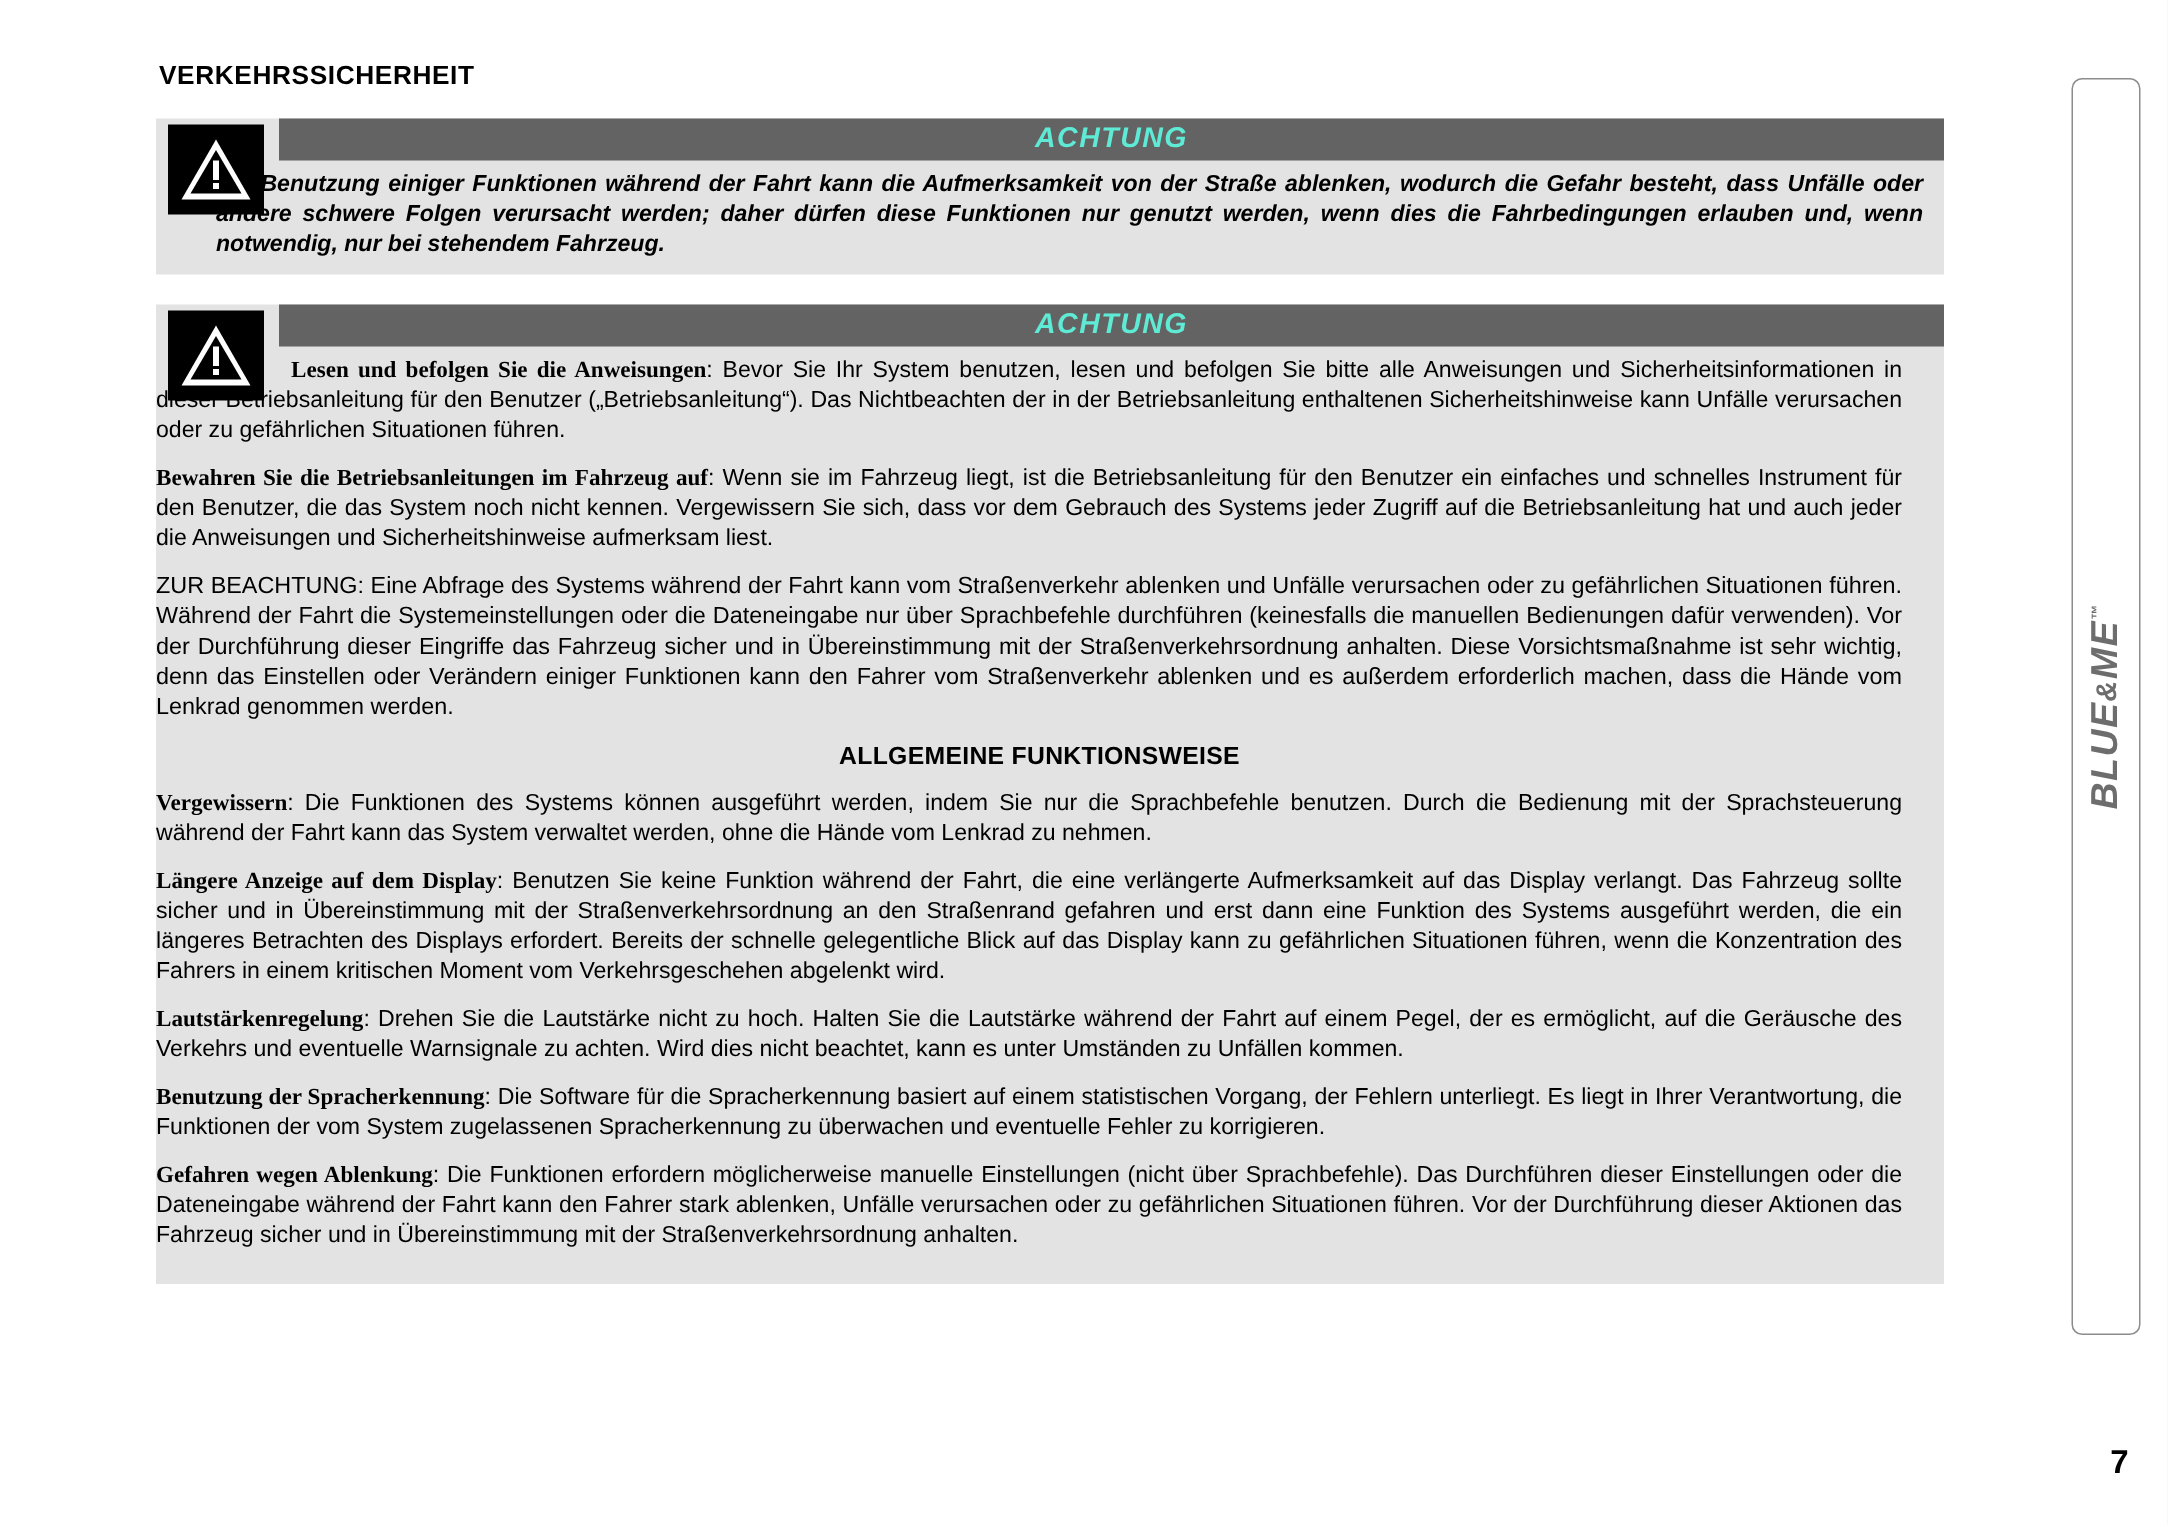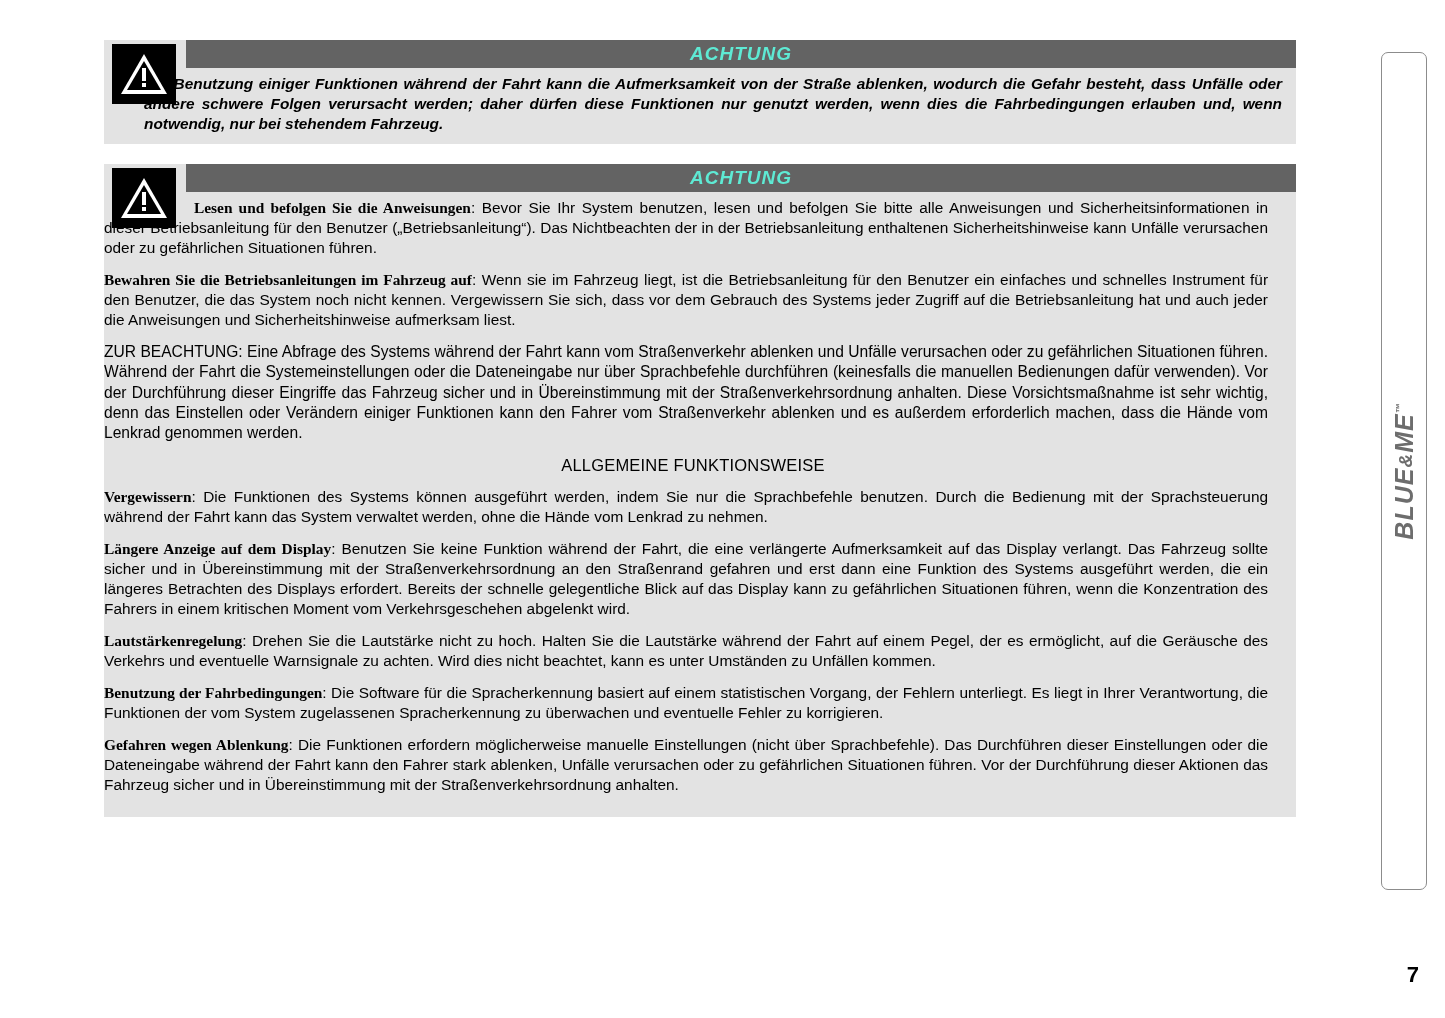--- a/index.html
+++ b/index.html
@@ -107,21 +107,21 @@
     padding-left: 90px;
   }
 
   .para.strong-all {
     font-weight: normal;
     font-size: 15.6px;
   }
 
   .subhead {
     text-align: center;
-    font-weight: normal;
+    font-weight: bold;
     font-size: 16.5px;
     margin: 2px 0 10px 0;
     letter-spacing: 0.2px;
   }
 
   
   .side-tab {
     position: absolute;
     right: 18px;
     top: 52px;
@@ -161,20 +161,21 @@
     font-weight: bold;
   }
 </style>
 </head>
 <body>
 
 <div class="page">
 
   <div class="content">
 
+    <div class="page-heading">VERKEHRSSICHERHEIT</div>
 
     <div class="warn-box box1">
       <div class="warn-icon">
         <svg width="50" height="46" viewBox="0 0 50 46" aria-hidden="true">
           <polygon points="25,3 48,43 2,43" fill="#ffffff"></polygon>
           <polygon points="25,10 42,39 8,39" fill="#000000"></polygon>
           <rect x="23" y="17" width="4" height="13" fill="#ffffff"></rect>
           <rect x="23" y="32" width="4" height="4" fill="#ffffff"></rect>
         </svg>
       </div>
@@ -215,21 +216,21 @@
 
         <p class="para">
           <span class="lead">Längere Anzeige auf dem Display</span><span>: Benutzen Sie keine Funktion während der Fahrt, die eine verlängerte Aufmerksamkeit auf das Display verlangt. Das Fahrzeug sollte sicher und in Übereinstimmung mit der Straßenverkehrsordnung an den Straßenrand gefahren und erst dann eine Funktion des Systems ausgeführt werden, die ein längeres Betrachten des Displays erfordert. Bereits der schnelle gelegentliche Blick auf das Display kann zu gefährlichen Situationen führen, wenn die Konzentration des Fahrers in einem kritischen Moment vom Verkehrsgeschehen abgelenkt wird.</span>
         </p>
 
         <p class="para">
           <span class="lead">Lautstärkenregelung</span><span>: Drehen Sie die Lautstärke nicht zu hoch. Halten Sie die Lautstärke während der Fahrt auf einem Pegel, der es ermöglicht, auf die Geräusche des Verkehrs und eventuelle Warnsignale zu achten. Wird dies nicht beachtet, kann es unter Umständen zu Unfällen kommen.</span>
         </p>
 
         <p class="para">
-          <span class="lead">Benutzung der Fahrbedingungen</span><span>: Die Software für die Spracherkennung basiert auf einem statistischen Vorgang, der Fehlern unterliegt. Es liegt in Ihrer Verantwortung, die Funktionen der vom System zugelassenen Spracherkennung zu überwachen und eventuelle Fehler zu korrigieren.</span>
+          <span class="lead">Benutzung der Spracherkennung</span><span>: Die Software für die Spracherkennung basiert auf einem statistischen Vorgang, der Fehlern unterliegt. Es liegt in Ihrer Verantwortung, die Funktionen der vom System zugelassenen Spracherkennung zu überwachen und eventuelle Fehler zu korrigieren.</span>
         </p>
 
         <p class="para">
           <span class="lead">Gefahren wegen Ablenkung</span><span>: Die Funktionen erfordern möglicherweise manuelle Einstellungen (nicht über Sprachbefehle). Das Durchführen dieser Einstellungen oder die Dateneingabe während der Fahrt kann den Fahrer stark ablenken, Unfälle verursachen oder zu gefährlichen Situationen führen. Vor der Durchführung dieser Aktionen das Fahrzeug sicher und in Übereinstimmung mit der Straßenverkehrsordnung anhalten.</span>
         </p>
 
       </div>
     </div>
 
   </div>

